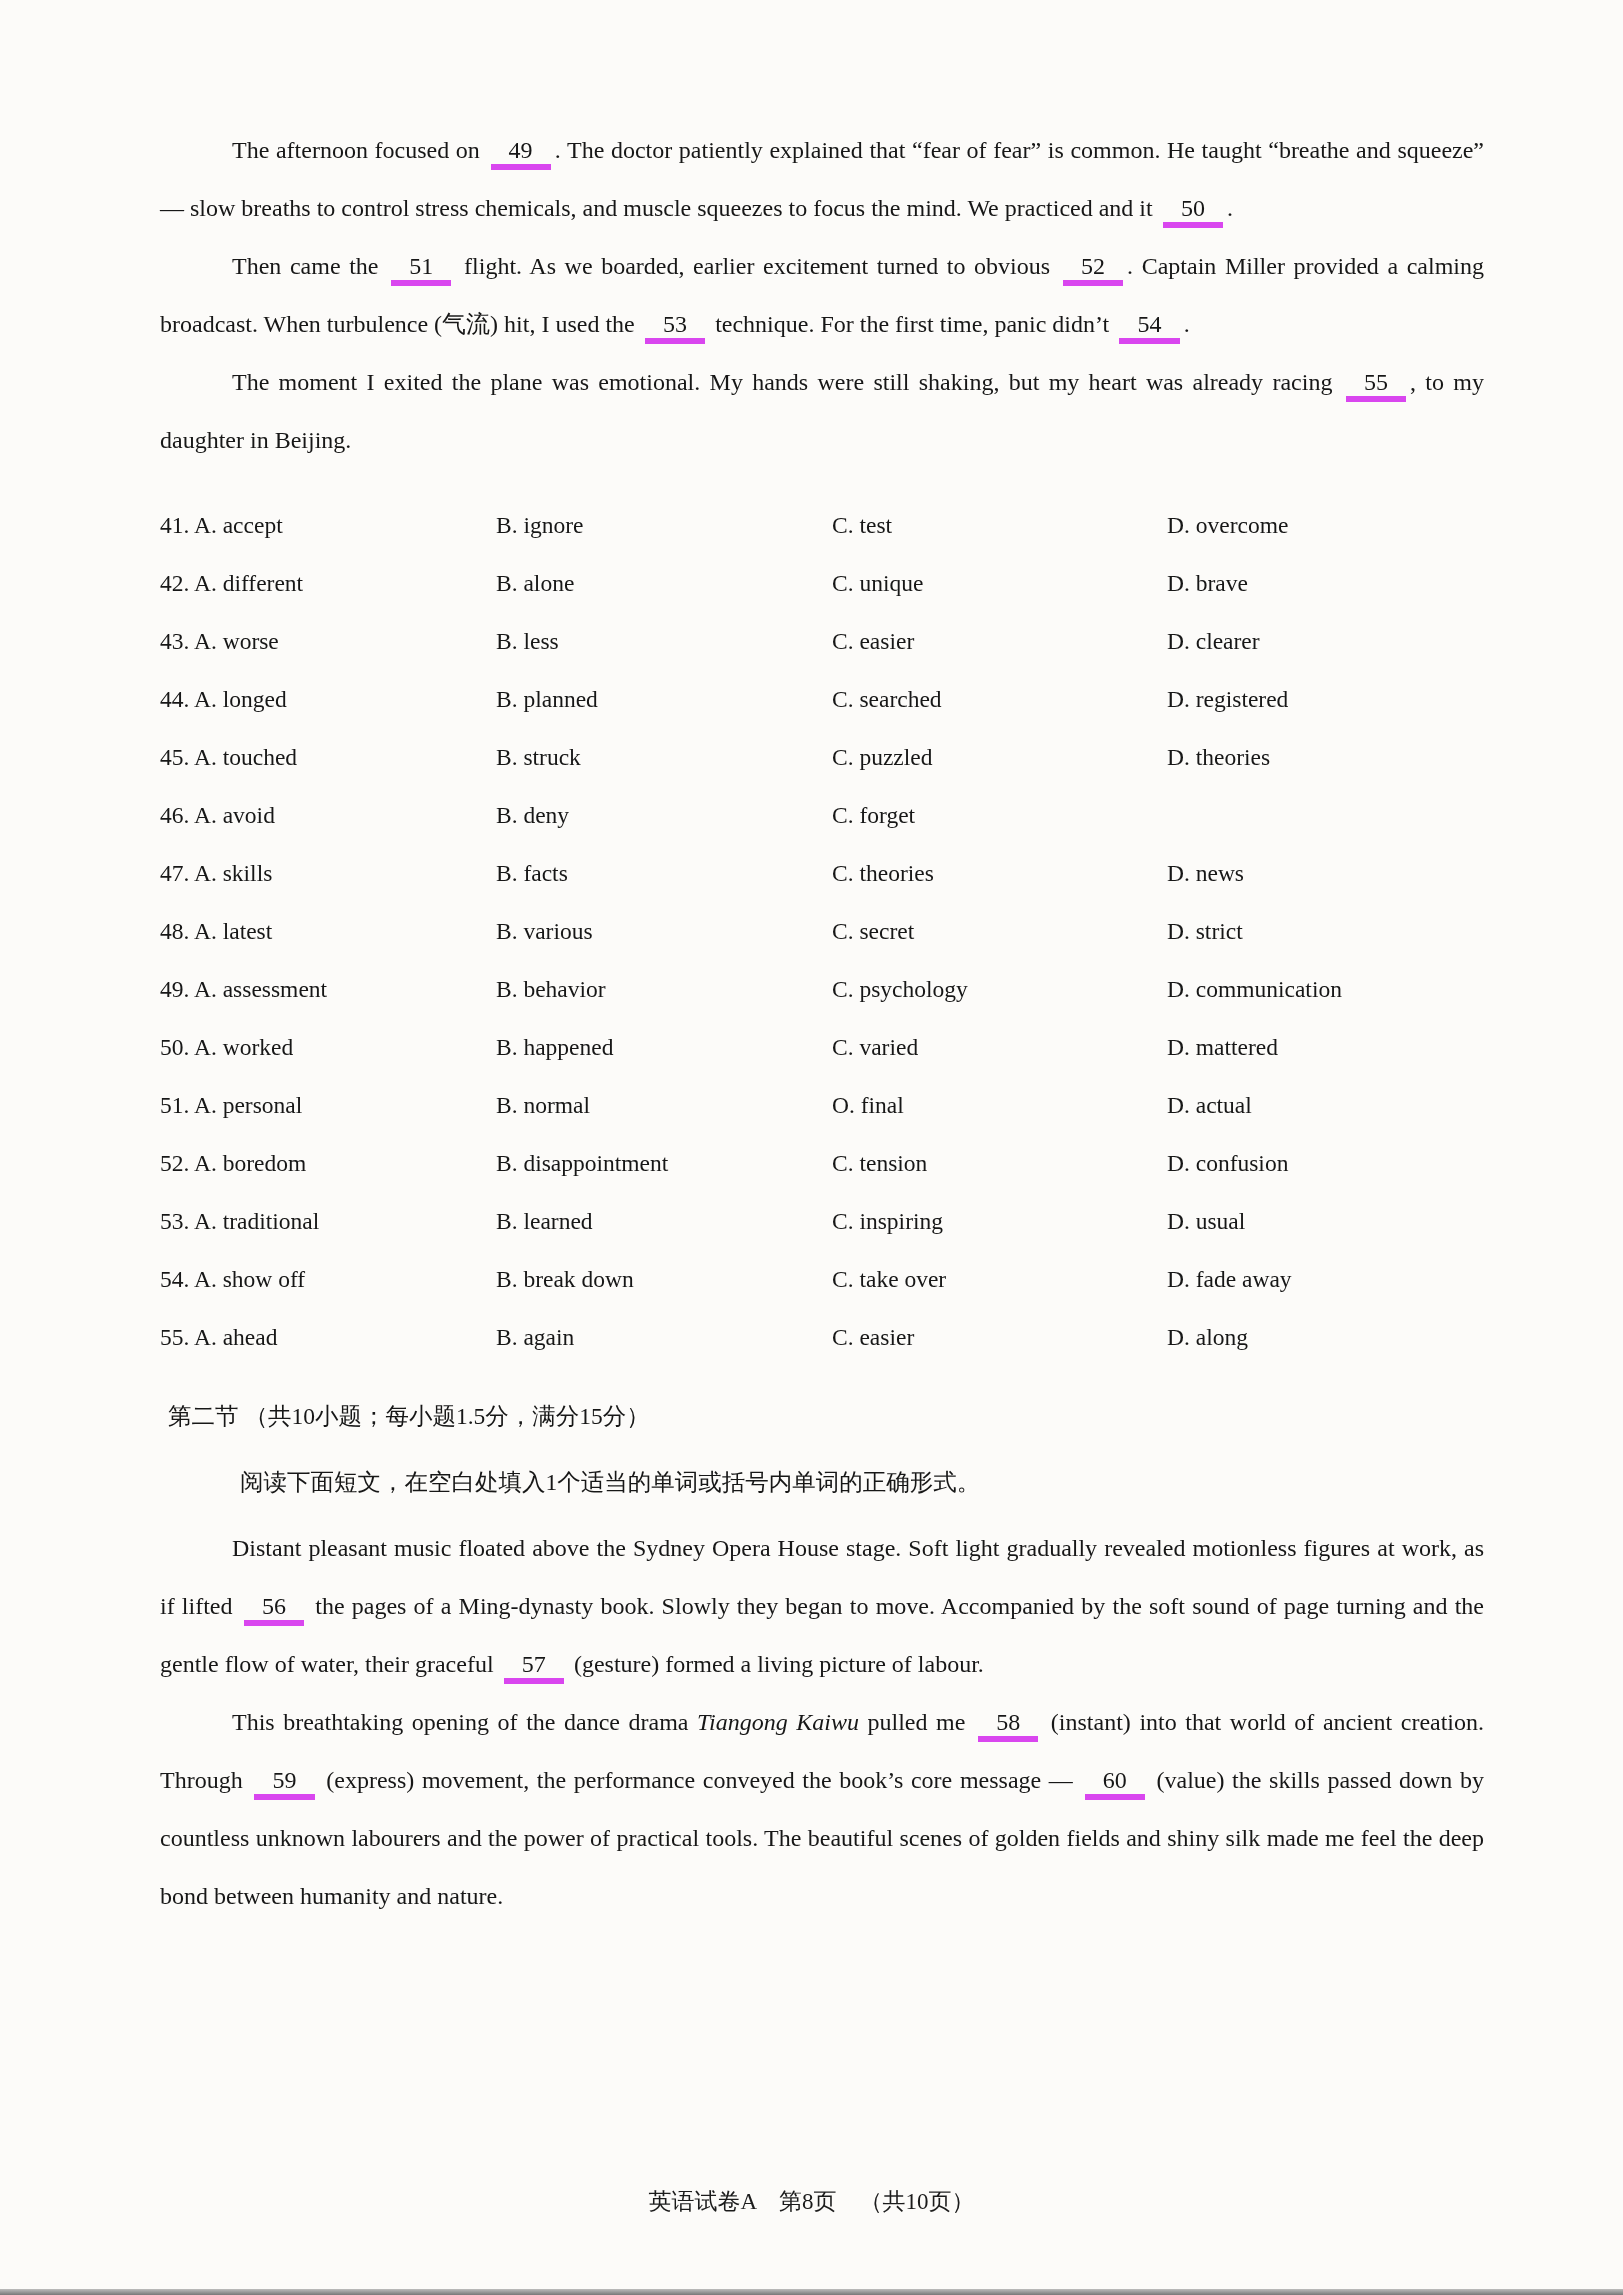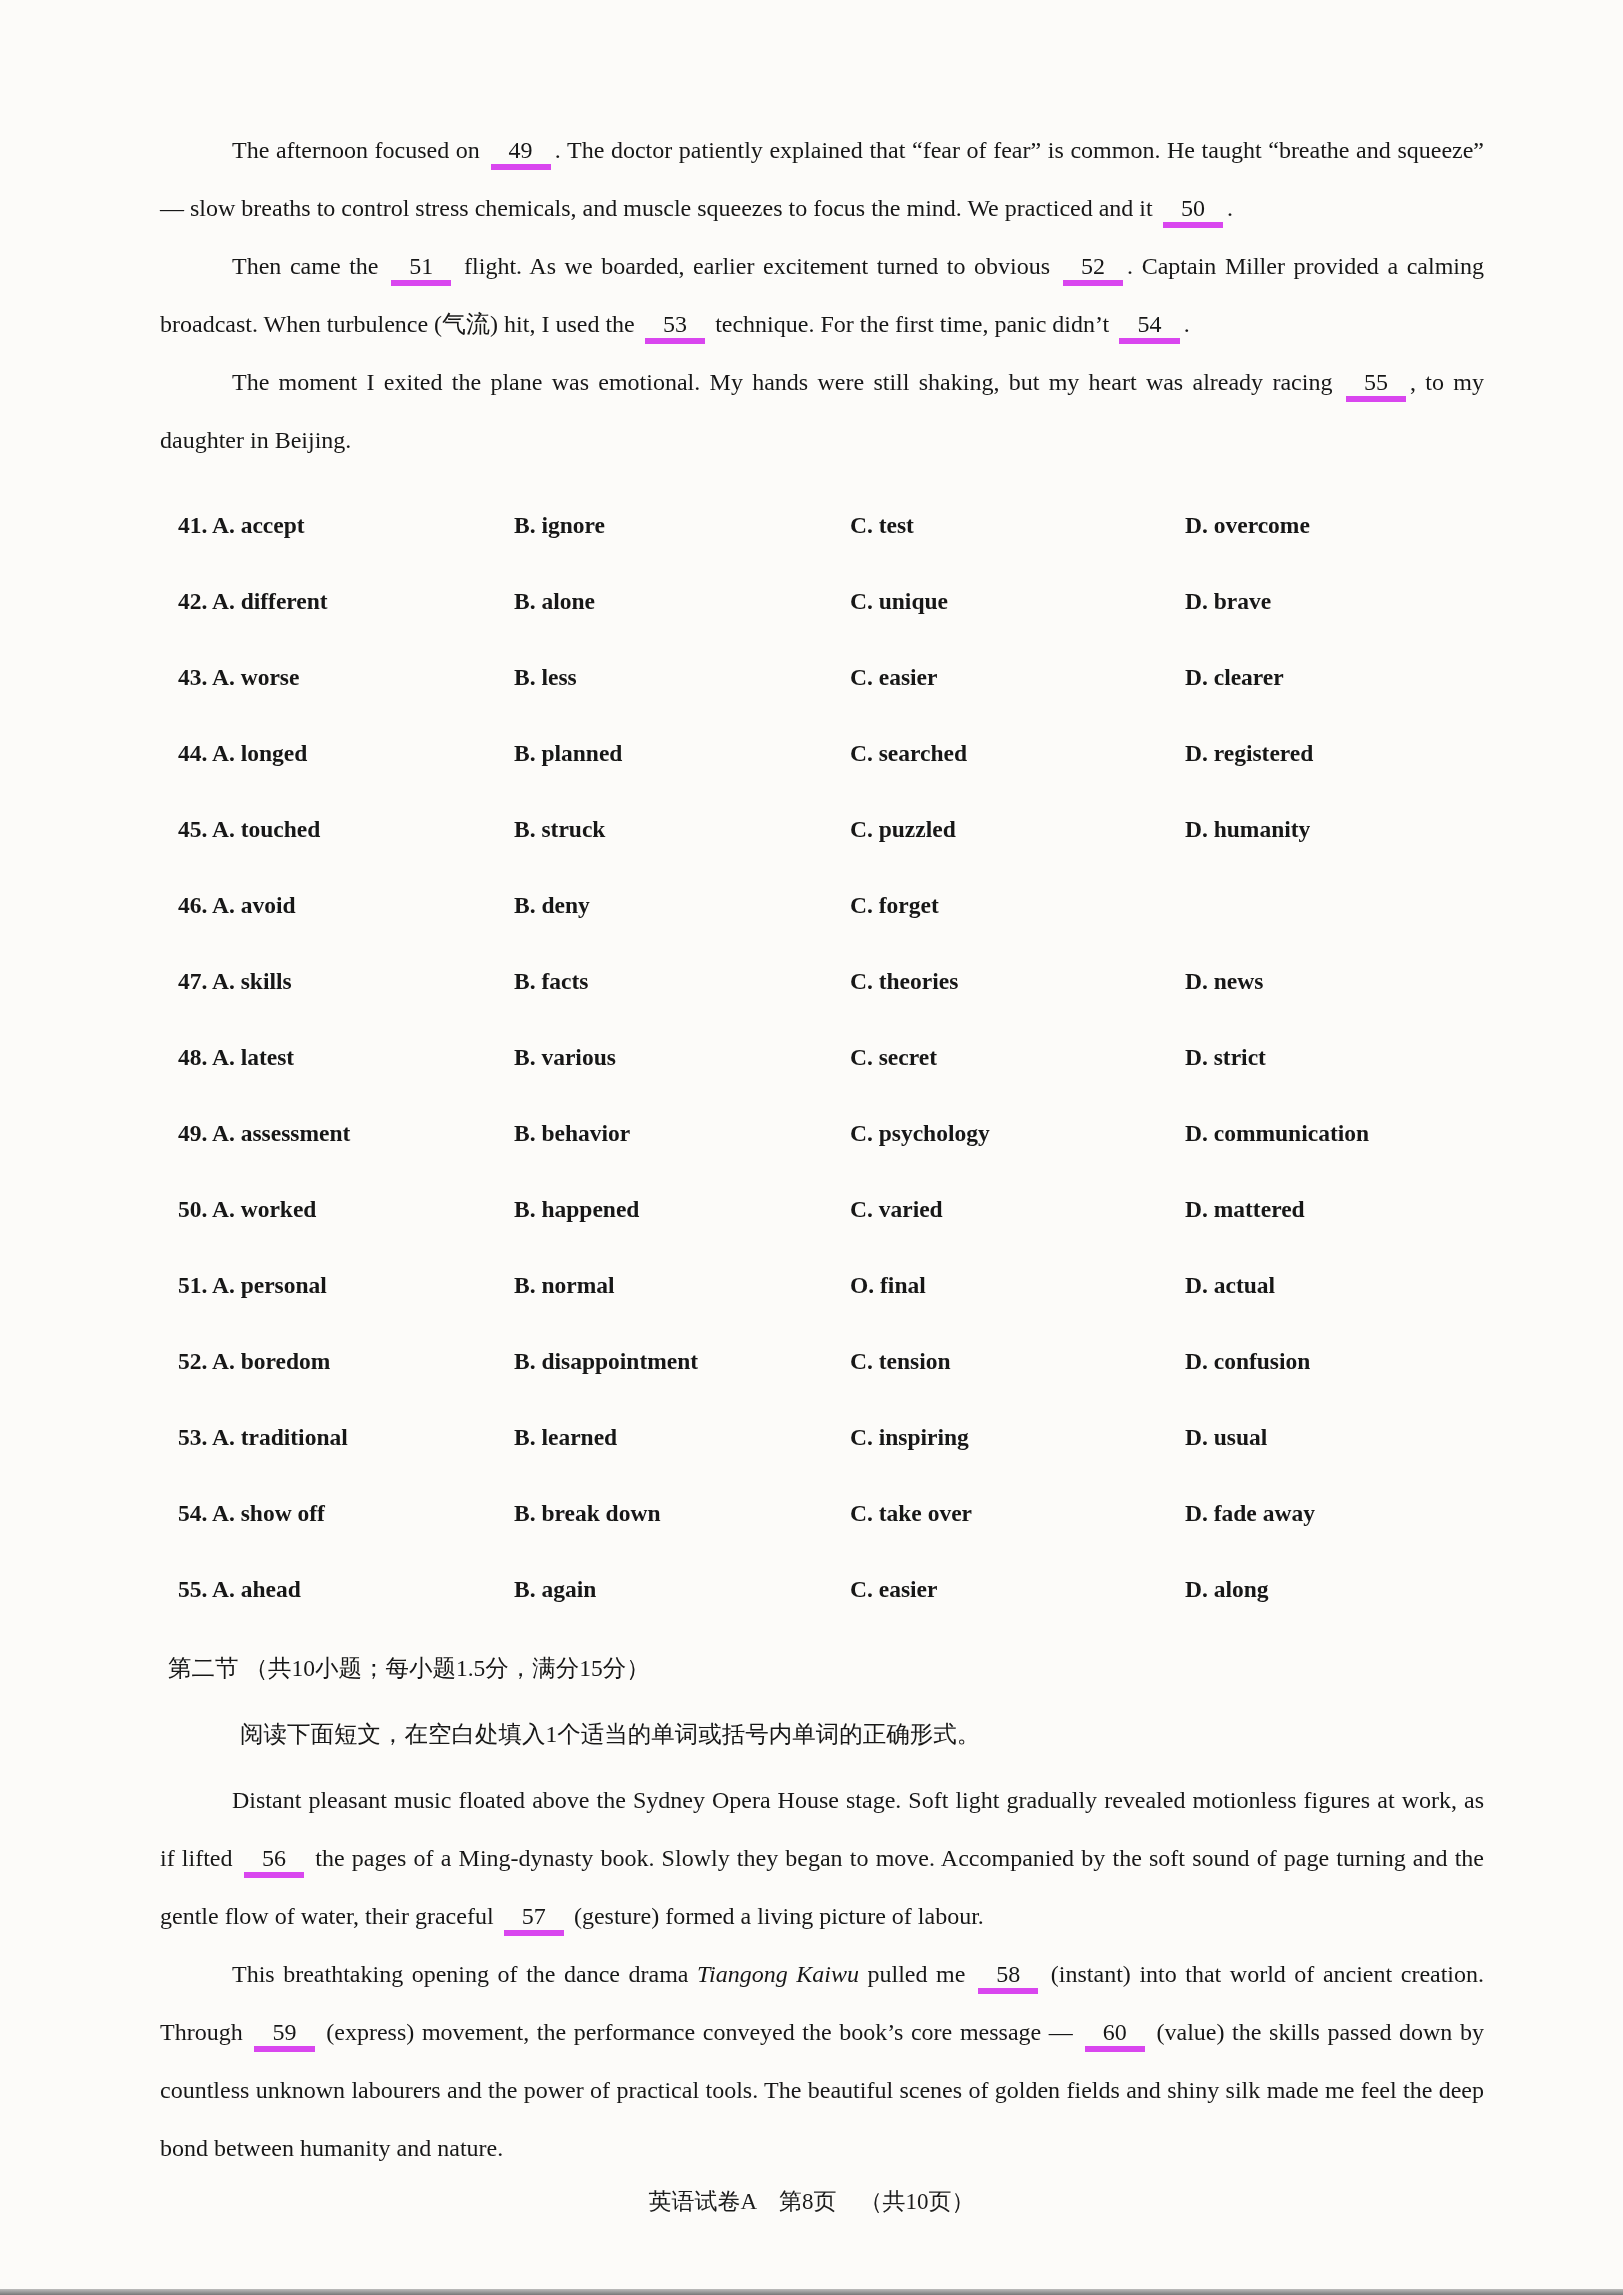--- a/index.html
+++ b/index.html
@@ -28,22 +28,21 @@
     margin:0 4.1px;
     line-height:1.1;
     text-indent:0;
   }
   .options{margin-top:26.6px;}
   .opt-row{
     display:grid;
     grid-template-columns:336px 336px 335px auto;
     font-size:23.5px;
     line-height:58px;
-    margin:18px;
-    font-weight:bold;
+    margin:0;
   }
   .cell{white-space:nowrap;}
   .sec2{margin-top:21.5px;}
   .cn{
     font-size:23.5px;
     line-height:58px;
     margin:8px;
     text-align:justify;
   }
   .footer{
@@ -93,21 +92,21 @@
       <div class="opt-row">
     <span class="cell">44. A. longed</span>
     <span class="cell">B. planned</span>
     <span class="cell">C. searched</span>
     <span class="cell">D. registered</span>
   </div>
       <div class="opt-row">
     <span class="cell">45. A. touched</span>
     <span class="cell">B. struck</span>
     <span class="cell">C. puzzled</span>
-    <span class="cell">D. humanity</span>
+    <span class="cell">D. theories</span>
   </div>
       <div class="opt-row">
     <span class="cell">46. A. avoid</span>
     <span class="cell">B. deny</span>
     <span class="cell">C. forget</span>
   </div>
       <div class="opt-row">
     <span class="cell">47. A. skills</span>
     <span class="cell">B. facts</span>
     <span class="cell">C. theories</span>

